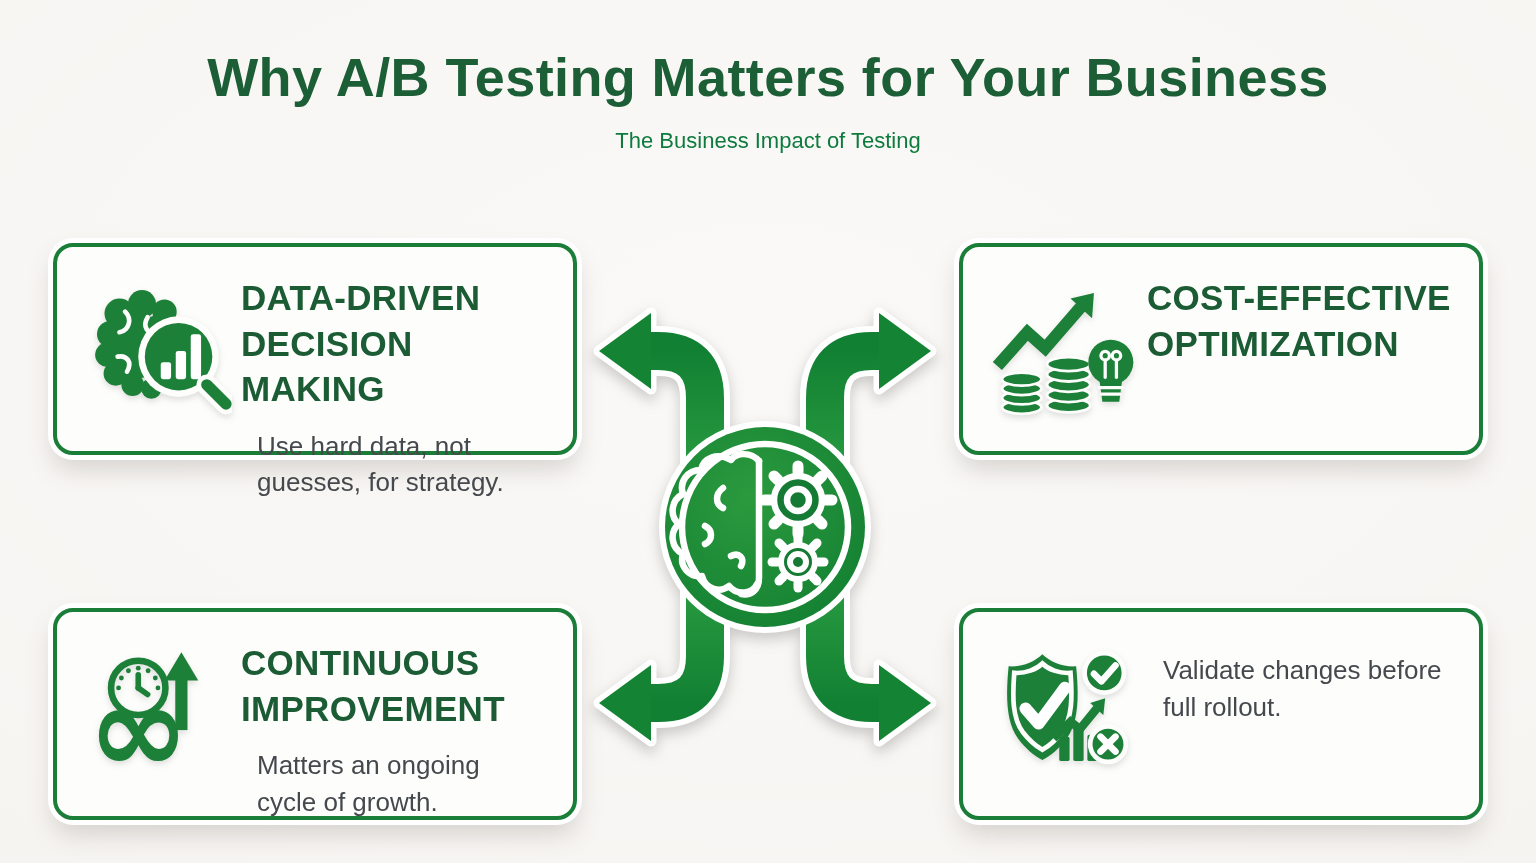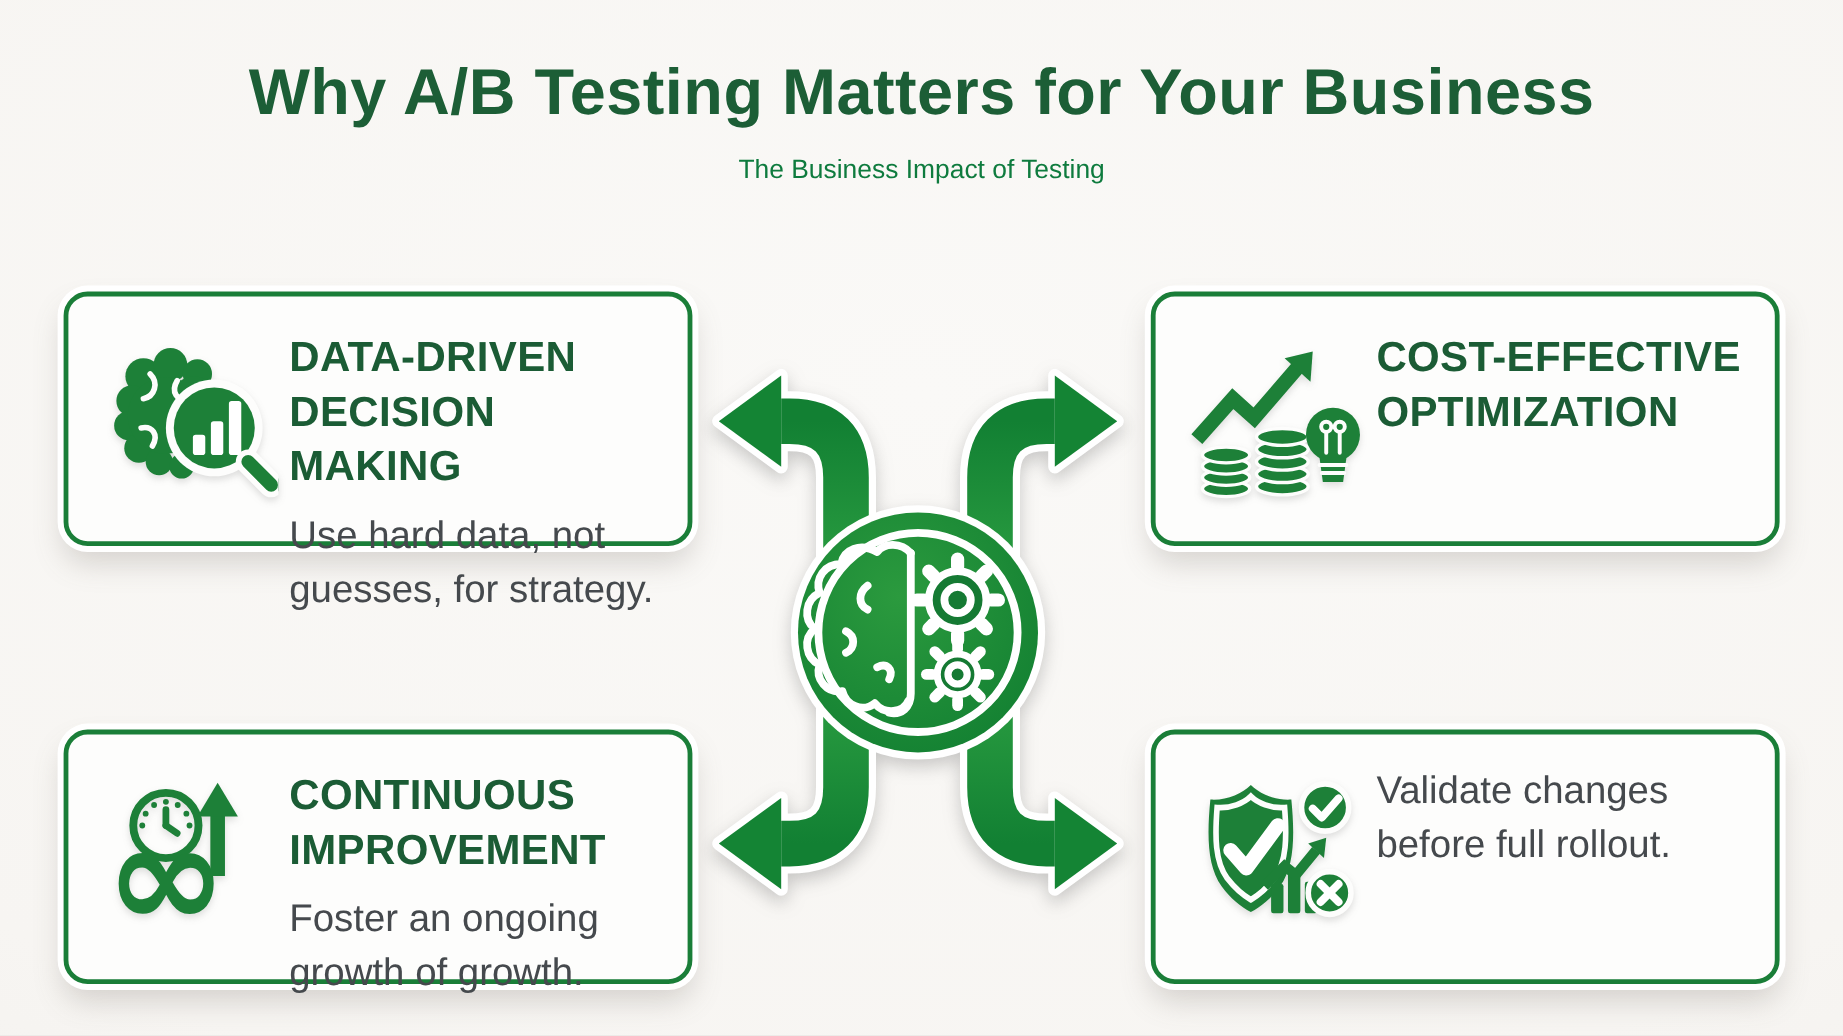--- a/index.html
+++ b/index.html
@@ -27,21 +27,21 @@
   .card.bl{left:53px; top:608px;}
   .card.br{left:959px; top:608px;}
   .icon-box{flex:0 0 152px; width:152px; display:flex; justify-content:center; align-items:flex-start;}
   .icon-box svg{filter:drop-shadow(0 3px 3px rgba(80,80,80,.18));}
   .card-text{margin-left:8px;}
   .card-text h3{
     margin:4px 0 12px; font-size:35px; line-height:1.3; font-weight:700;
     color:#1b5c35; letter-spacing:.3px; max-width:310px;
   }
   .card-text p{
-    margin:0; font-size:32px; line-height:1.42; color:#45494d; max-width:315px;
+    margin:16px; font-size:26px; line-height:1.42; color:#45494d; max-width:315px;
   }
   .center-hub{
     position:absolute; left:555px; top:268px; width:420px; height:520px;
   }
   .center-hub svg{filter:drop-shadow(0 6px 7px rgba(90,90,90,.30));}
 </style>
 </head>
 <body>
 
 <div class="stage">
@@ -156,21 +156,21 @@
           <path d="M60,50 L60,36"></path>
             <path d="M60,50 L70,57"></path>
         </g>
         <text x="6" y="140" font-family="'DejaVu Sans', sans-serif" font-size="130" font-weight="bold" fill="#1d8038">∞</text>
         <path d="M106,95 V36" stroke="#1d8038" stroke-width="13"></path>
         <polygon points="106,12 88,42 124,42" fill="#1d8038"></polygon>
       </svg>
     </div>
     <div class="card-text">
       <h3>CONTINUOUS IMPROVEMENT</h3>
-      <p>Foster an ongoing growth of growth.</p>
+      <p>Matters an ongoing cycle of growth.</p>
     </div>
   </section>
 
   <section class="card br">
     <div class="icon-box">
       <svg width="150" height="160" viewBox="0 0 160 160">
         <path d="M58,14 C66,22 80,28 94,27 C97,58 97,86 84,104 C76,115 67,122 58,127 C49,122 40,115 32,104 C19,86 19,58 22,27 C36,28 50,22 58,14 Z" fill="#1d8038"></path>
         <path d="M58,24 C64,30 76,35 88,34 C90,60 90,82 79,97 C72,106 65,112 58,116 C51,112 44,106 37,97 C26,82 26,60 28,34 C40,35 52,30 58,24 Z" fill="none" stroke="#fdfdfc" stroke-width="5"></path>
         <path d="M40,72 L54,88 L82,50" fill="none" stroke="#ffffff" stroke-width="13" stroke-linecap="round" stroke-linejoin="round"></path>
         <g fill="#1d8038">

